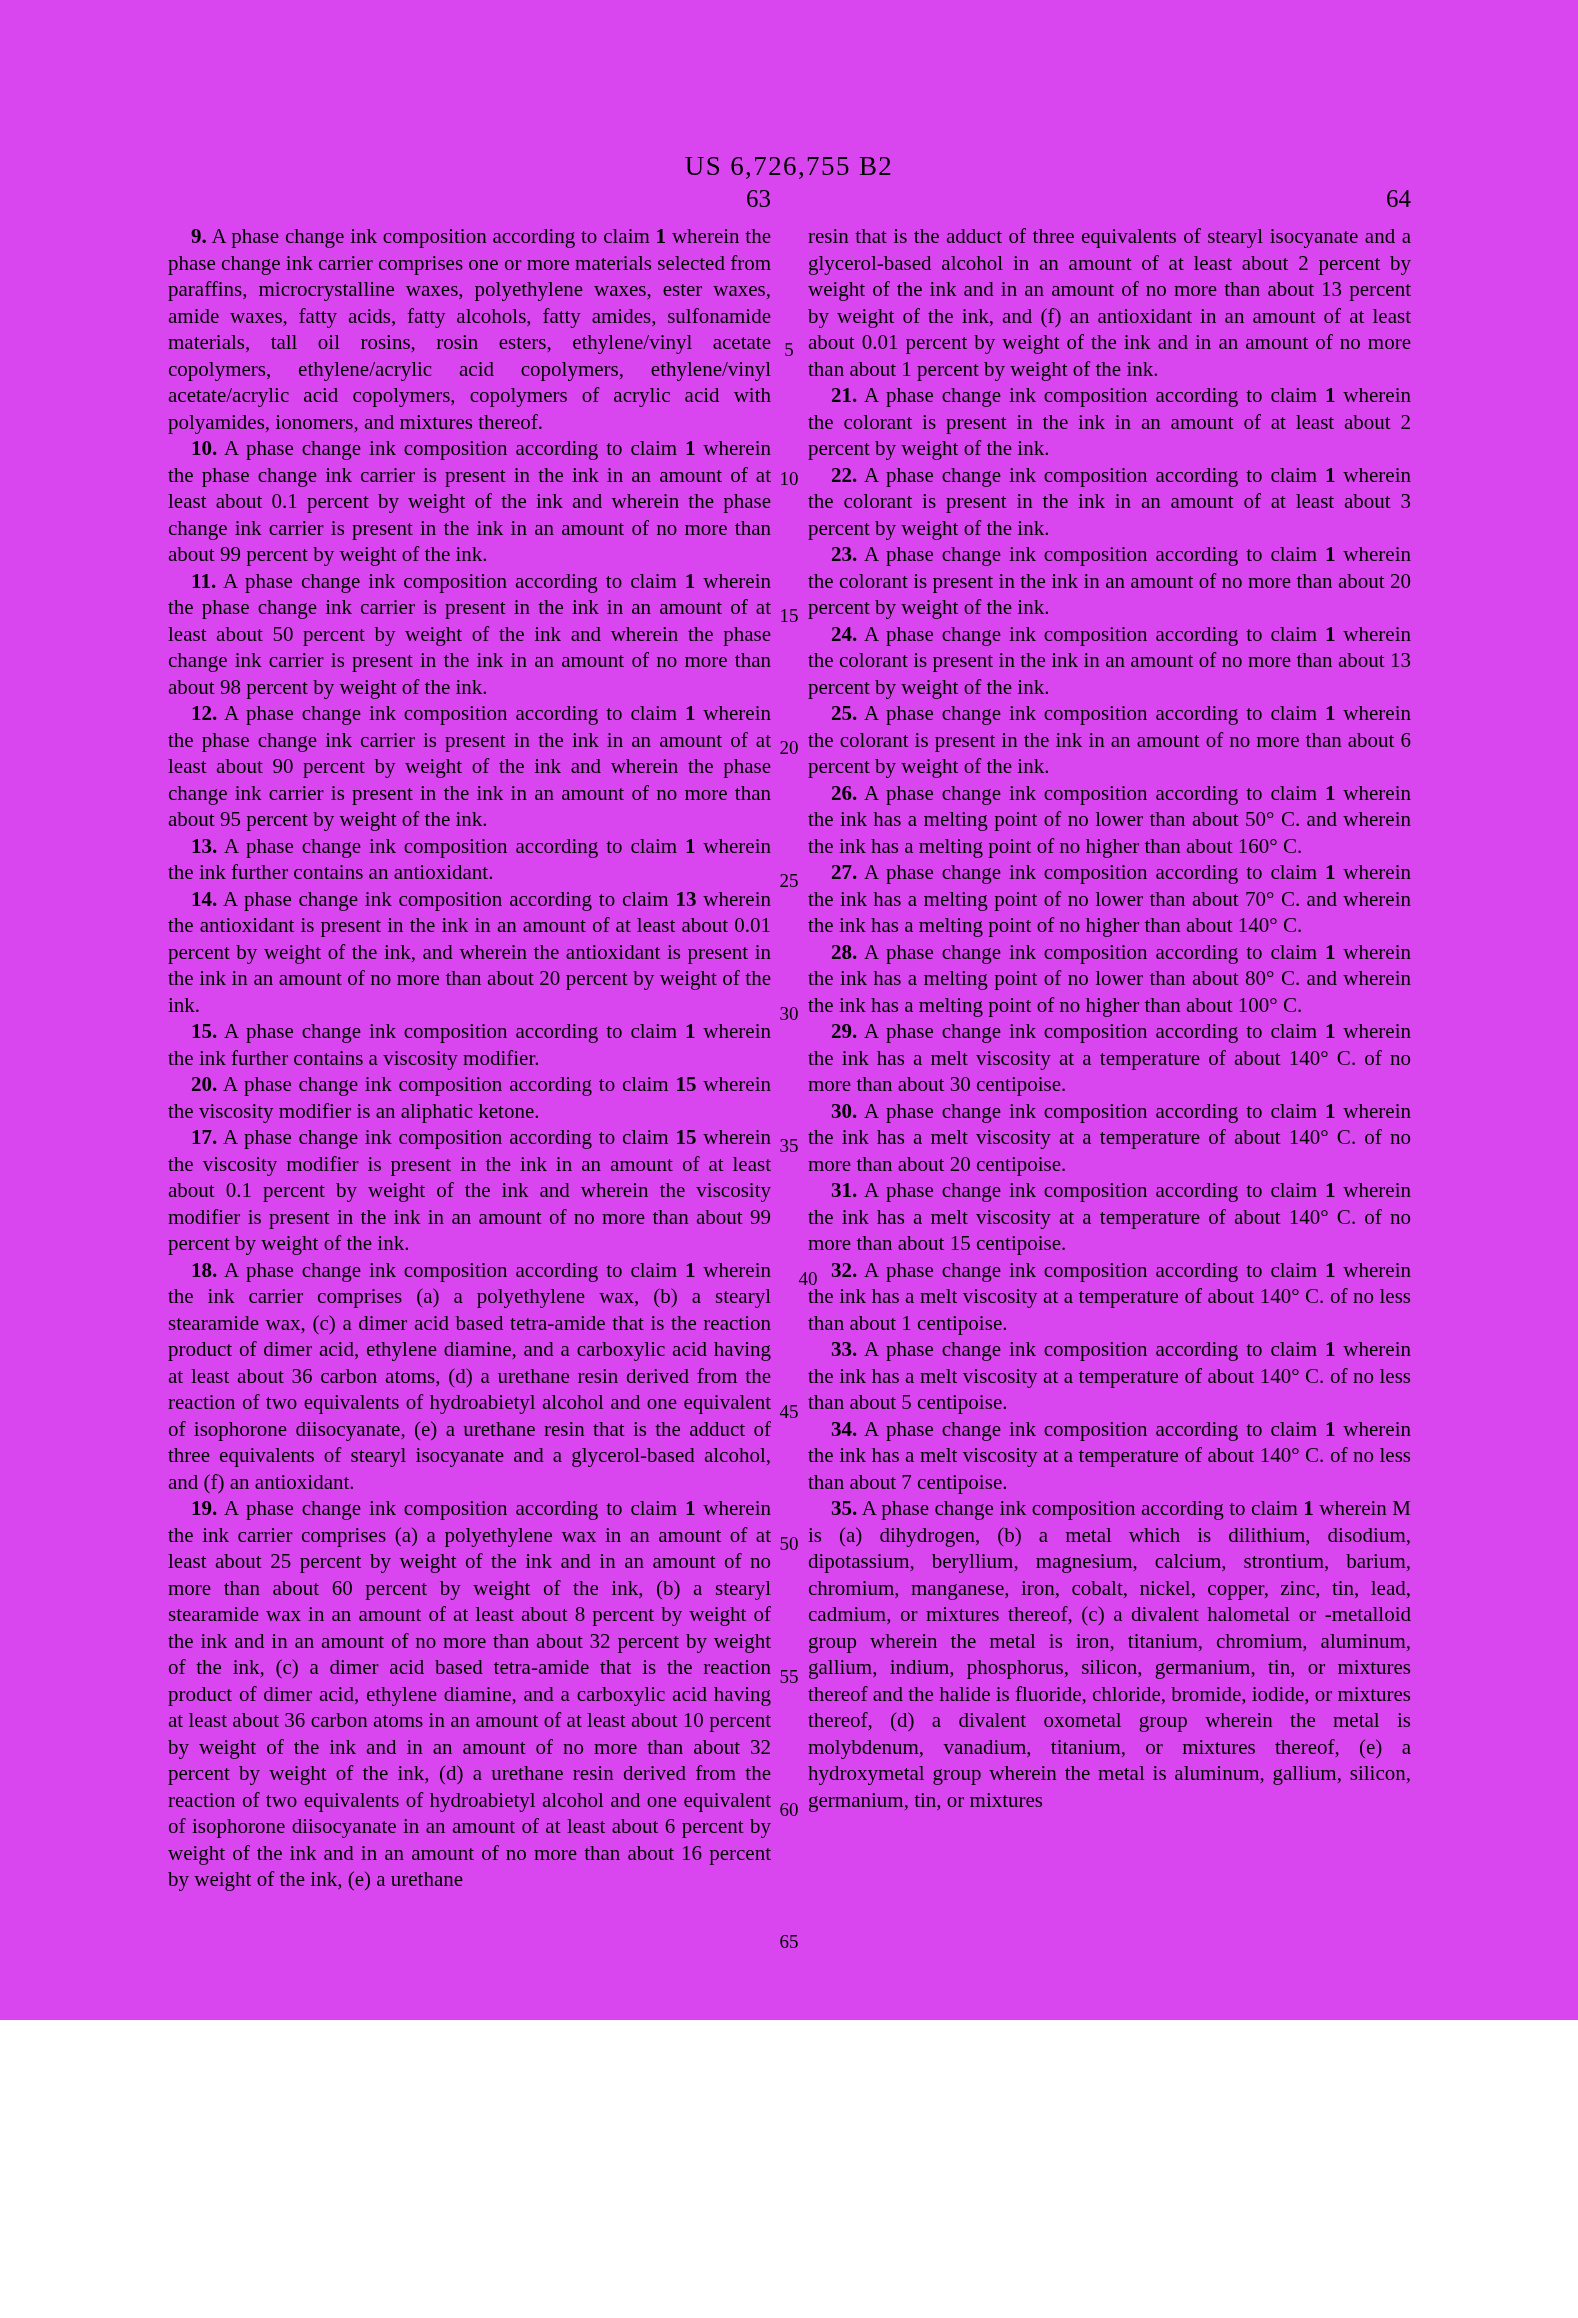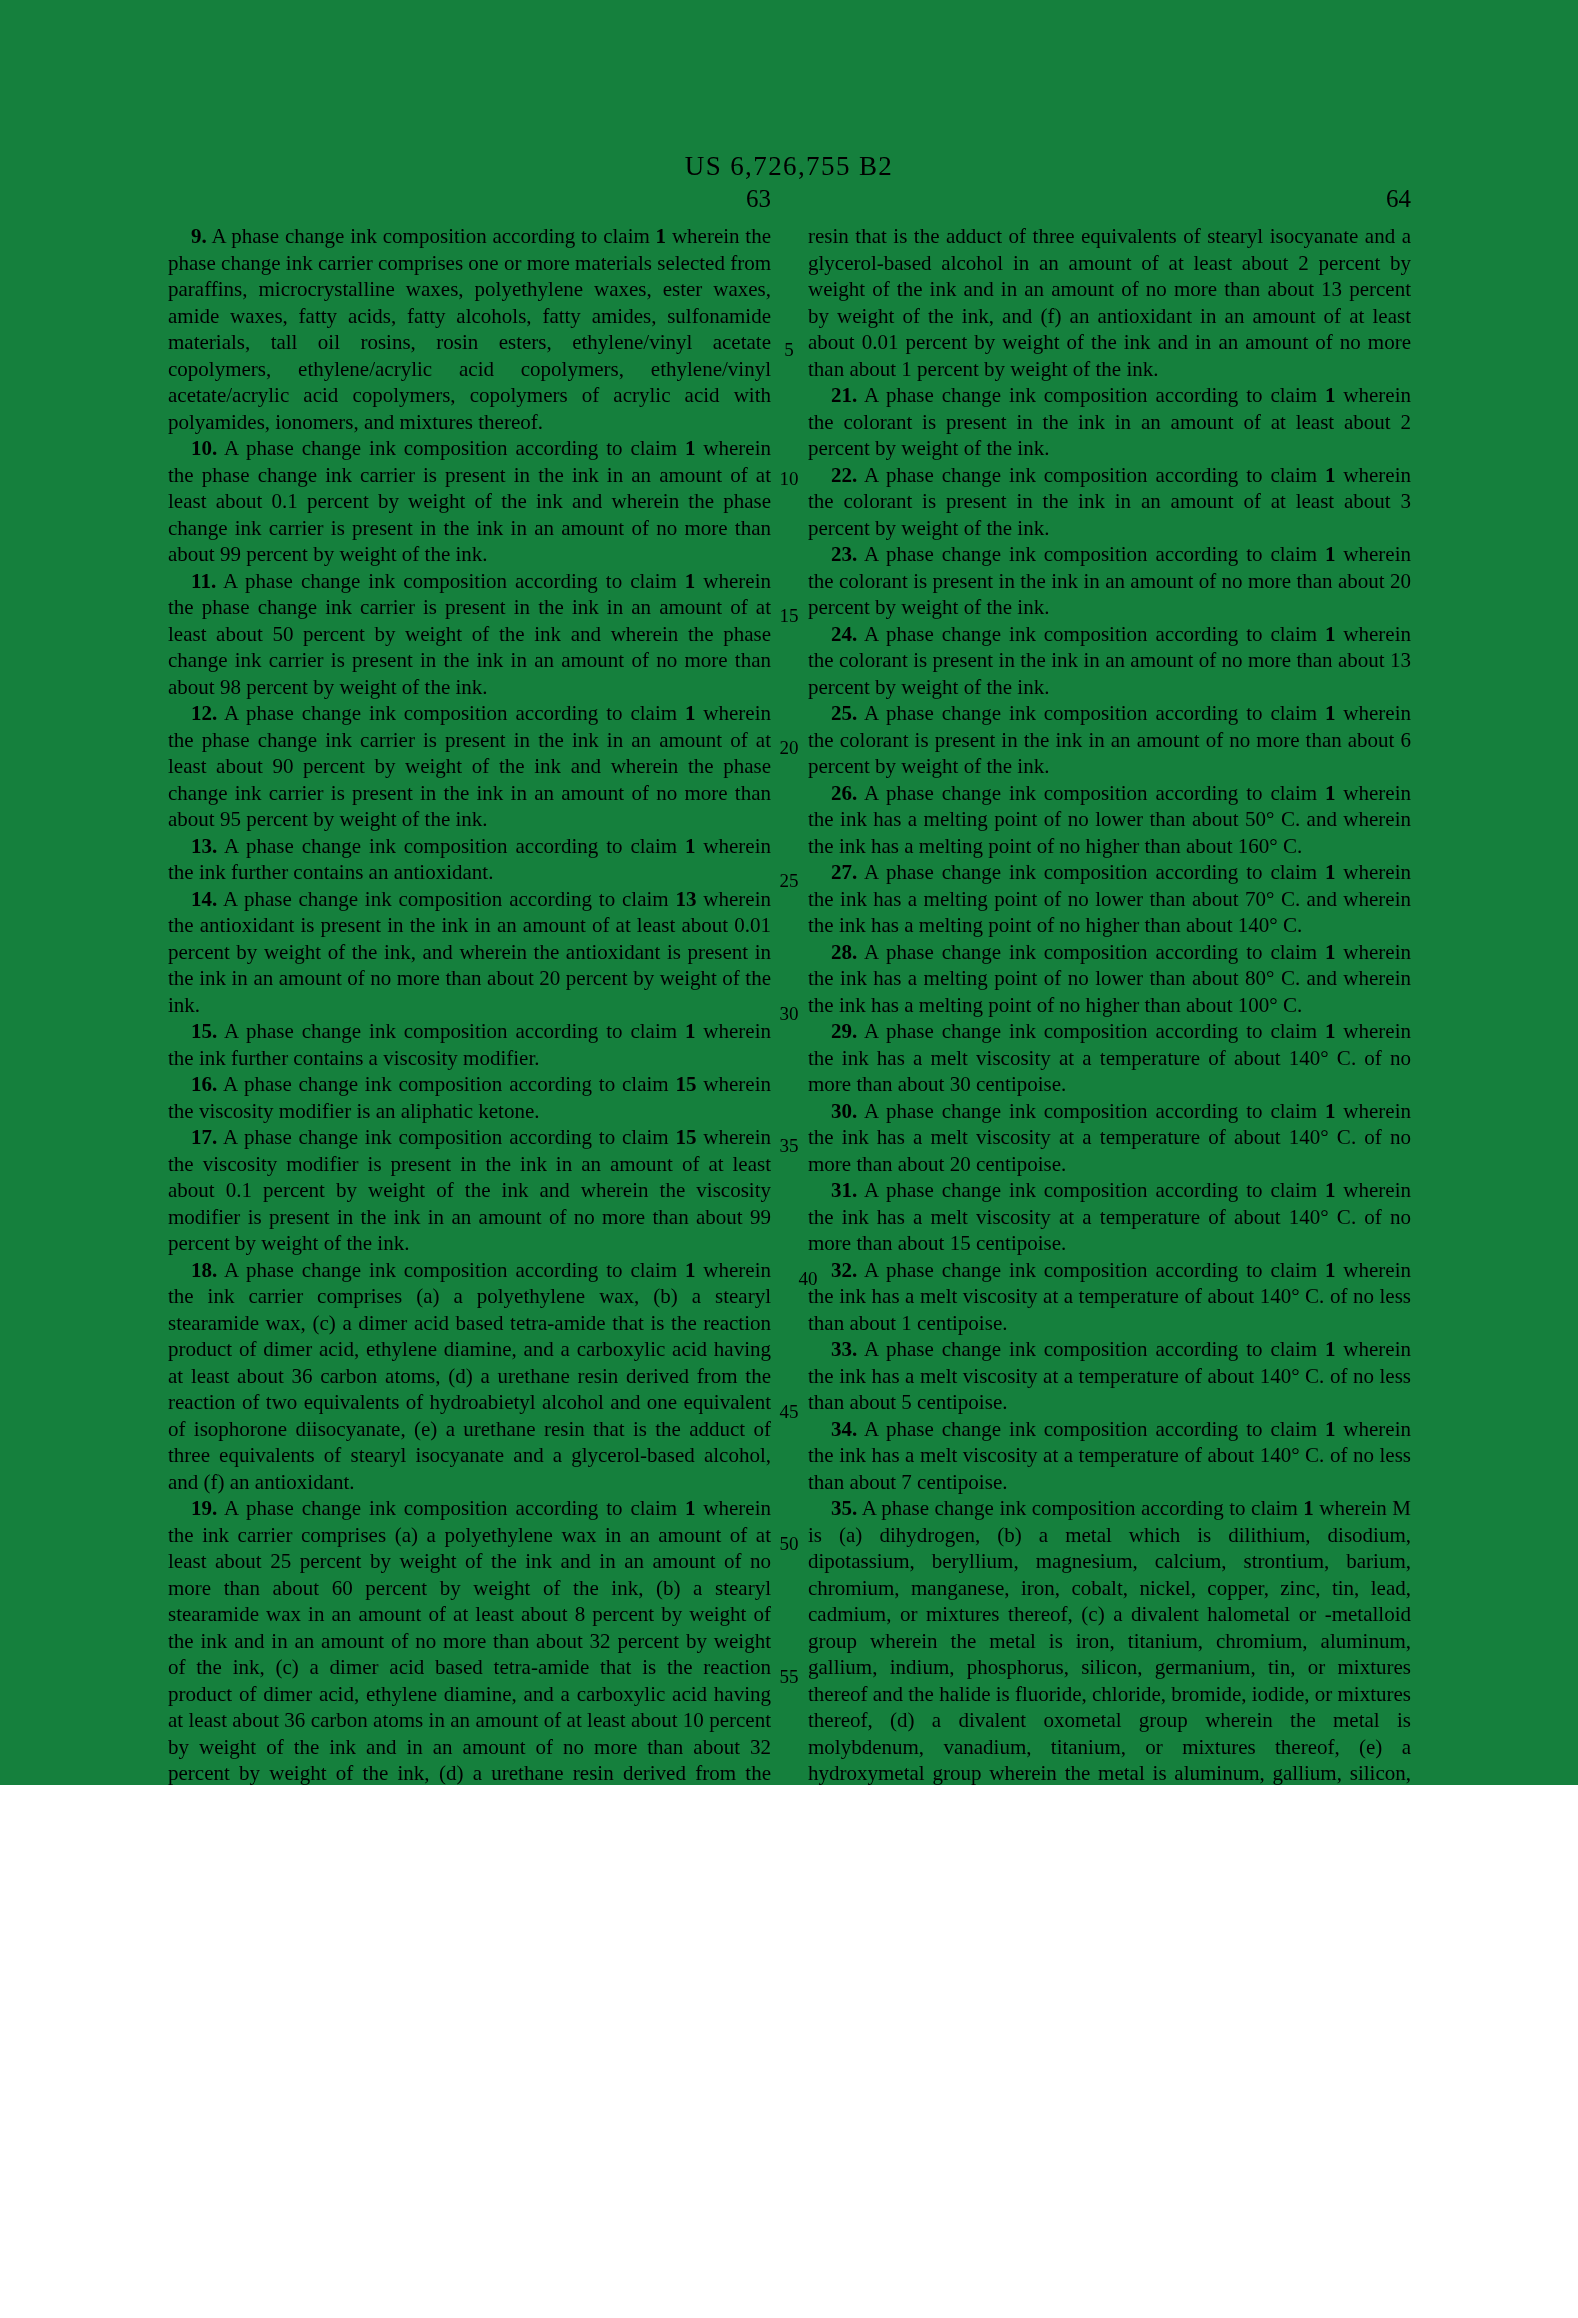--- a/index.html
+++ b/index.html
@@ -3,22 +3,22 @@
 <meta charset="utf-8">
 <style>
   html, body {
     margin: 0;
     padding: 0;
     background: #ffffff;
   }
   .page {
     position: relative;
     width: 1578px;
-    height: 1785px;
-    background: #15803d;
+    height: 2020px;
+    background: #d946ef;
     color: #000000;
     font-family: "Liberation Serif", "DejaVu Serif", serif;
     overflow: hidden;
   }
   .patent-number {
     position: absolute;
     top: 151px;
     left: 0;
     width: 100%;
     text-align: center;
@@ -80,21 +80,21 @@
   <div class="col-num right">64</div>
 
   <div class="col-text left">
       <p><b>9.</b> A phase change ink composition according to claim <b>1</b> wherein the phase change ink carrier comprises one or more materials selected from paraffins, microcrystalline waxes, polyethylene waxes, ester waxes, amide waxes, fatty acids, fatty alcohols, fatty amides, sulfonamide materials, tall oil rosins, rosin esters, ethylene/vinyl acetate copolymers, ethylene/acrylic acid copolymers, ethylene/vinyl acetate/acrylic acid copolymers, copolymers of acrylic acid with polyamides, ionomers, and mixtures thereof.</p>
       <p><b>10.</b> A phase change ink composition according to claim <b>1</b> wherein the phase change ink carrier is present in the ink in an amount of at least about 0.1 percent by weight of the ink and wherein the phase change ink carrier is present in the ink in an amount of no more than about 99 percent by weight of the ink.</p>
       <p><b>11.</b> A phase change ink composition according to claim <b>1</b> wherein the phase change ink carrier is present in the ink in an amount of at least about 50 percent by weight of the ink and wherein the phase change ink carrier is present in the ink in an amount of no more than about 98 percent by weight of the ink.</p>
       <p><b>12.</b> A phase change ink composition according to claim <b>1</b> wherein the phase change ink carrier is present in the ink in an amount of at least about 90 percent by weight of the ink and wherein the phase change ink carrier is present in the ink in an amount of no more than about 95 percent by weight of the ink.</p>
       <p><b>13.</b> A phase change ink composition according to claim <b>1</b> wherein the ink further contains an antioxidant.</p>
       <p><b>14.</b> A phase change ink composition according to claim <b>13</b> wherein the antioxidant is present in the ink in an amount of at least about 0.01 percent by weight of the ink, and wherein the antioxidant is present in the ink in an amount of no more than about 20 percent by weight of the ink.</p>
       <p><b>15.</b> A phase change ink composition according to claim <b>1</b> wherein the ink further contains a viscosity modifier.</p>
-      <p><b>16.</b> A phase change ink composition according to claim <b>15</b> wherein the viscosity modifier is an aliphatic ketone.</p>
+      <p><b>20.</b> A phase change ink composition according to claim <b>15</b> wherein the viscosity modifier is an aliphatic ketone.</p>
       <p><b>17.</b> A phase change ink composition according to claim <b>15</b> wherein the viscosity modifier is present in the ink in an amount of at least about 0.1 percent by weight of the ink and wherein the viscosity modifier is present in the ink in an amount of no more than about 99 percent by weight of the ink.</p>
       <p><b>18.</b> A phase change ink composition according to claim <b>1</b> wherein the ink carrier comprises (a) a polyethylene wax, (b) a stearyl stearamide wax, (c) a dimer acid based tetra-amide that is the reaction product of dimer acid, ethylene diamine, and a carboxylic acid having at least about 36 carbon atoms, (d) a urethane resin derived from the reaction of two equivalents of hydroabietyl alcohol and one equivalent of isophorone diisocyanate, (e) a urethane resin that is the adduct of three equivalents of stearyl isocyanate and a glycerol-based alcohol, and (f) an antioxidant.</p>
       <p><b>19.</b> A phase change ink composition according to claim <b>1</b> wherein the ink carrier comprises (a) a polyethylene wax in an amount of at least about 25 percent by weight of the ink and in an amount of no more than about 60 percent by weight of the ink, (b) a stearyl stearamide wax in an amount of at least about 8 percent by weight of the ink and in an amount of no more than about 32 percent by weight of the ink, (c) a dimer acid based tetra-amide that is the reaction product of dimer acid, ethylene diamine, and a carboxylic acid having at least about 36 carbon atoms in an amount of at least about 10 percent by weight of the ink and in an amount of no more than about 32 percent by weight of the ink, (d) a urethane resin derived from the reaction of two equivalents of hydroabietyl alcohol and one equivalent of isophorone diisocyanate in an amount of at least about 6 percent by weight of the ink and in an amount of no more than about 16 percent by weight of the ink, (e) a urethane</p>
     </div>
 
   <div class="col-text right">
       <p class="continuation">resin that is the adduct of three equivalents of stearyl isocyanate and a glycerol-based alcohol in an amount of at least about 2 percent by weight of the ink and in an amount of no more than about 13 percent by weight of the ink, and (f) an antioxidant in an amount of at least about 0.01 percent by weight of the ink and in an amount of no more than about 1 percent by weight of the ink.</p>
       <p><b>21.</b> A phase change ink composition according to claim <b>1</b> wherein the colorant is present in the ink in an amount of at least about 2 percent by weight of the ink.</p>
       <p><b>22.</b> A phase change ink composition according to claim <b>1</b> wherein the colorant is present in the ink in an amount of at least about 3 percent by weight of the ink.</p>
       <p><b>23.</b> A phase change ink composition according to claim <b>1</b> wherein the colorant is present in the ink in an amount of no more than about 20 percent by weight of the ink.</p>

